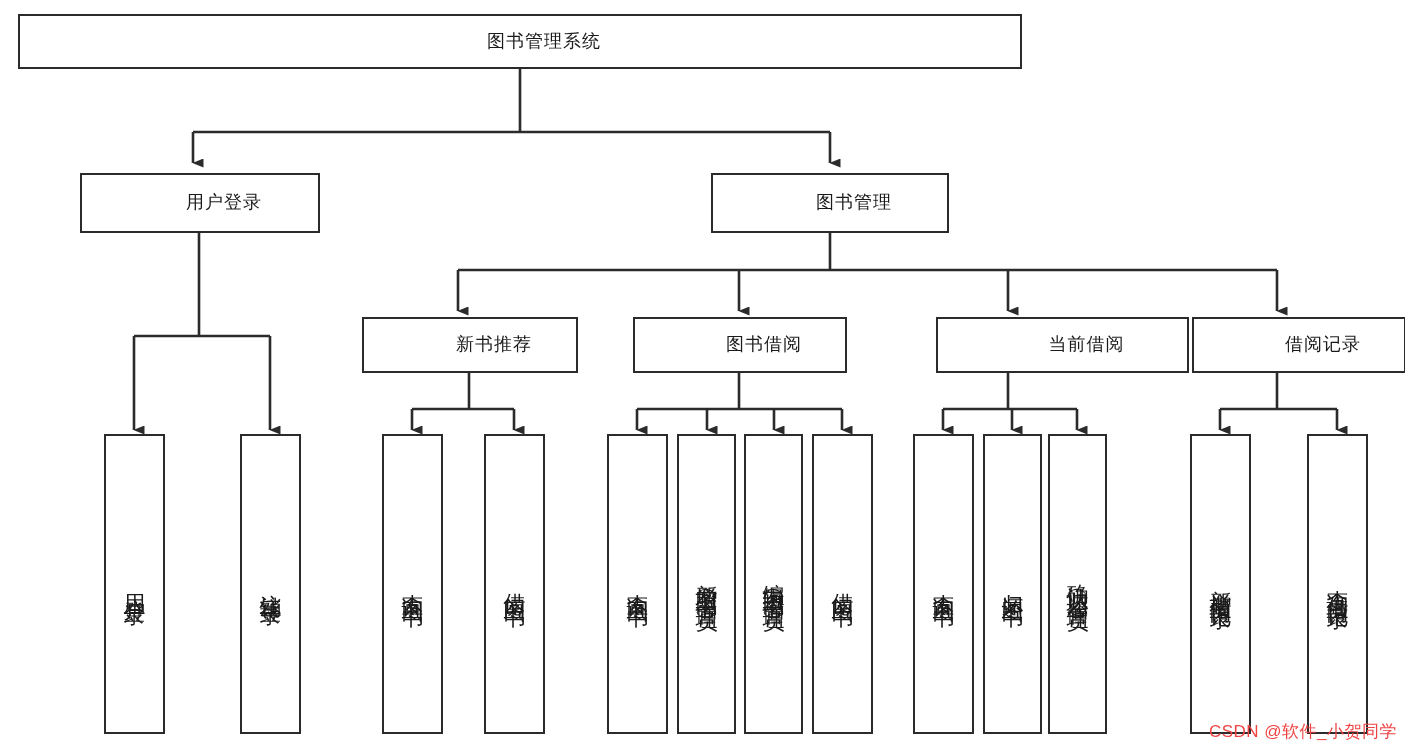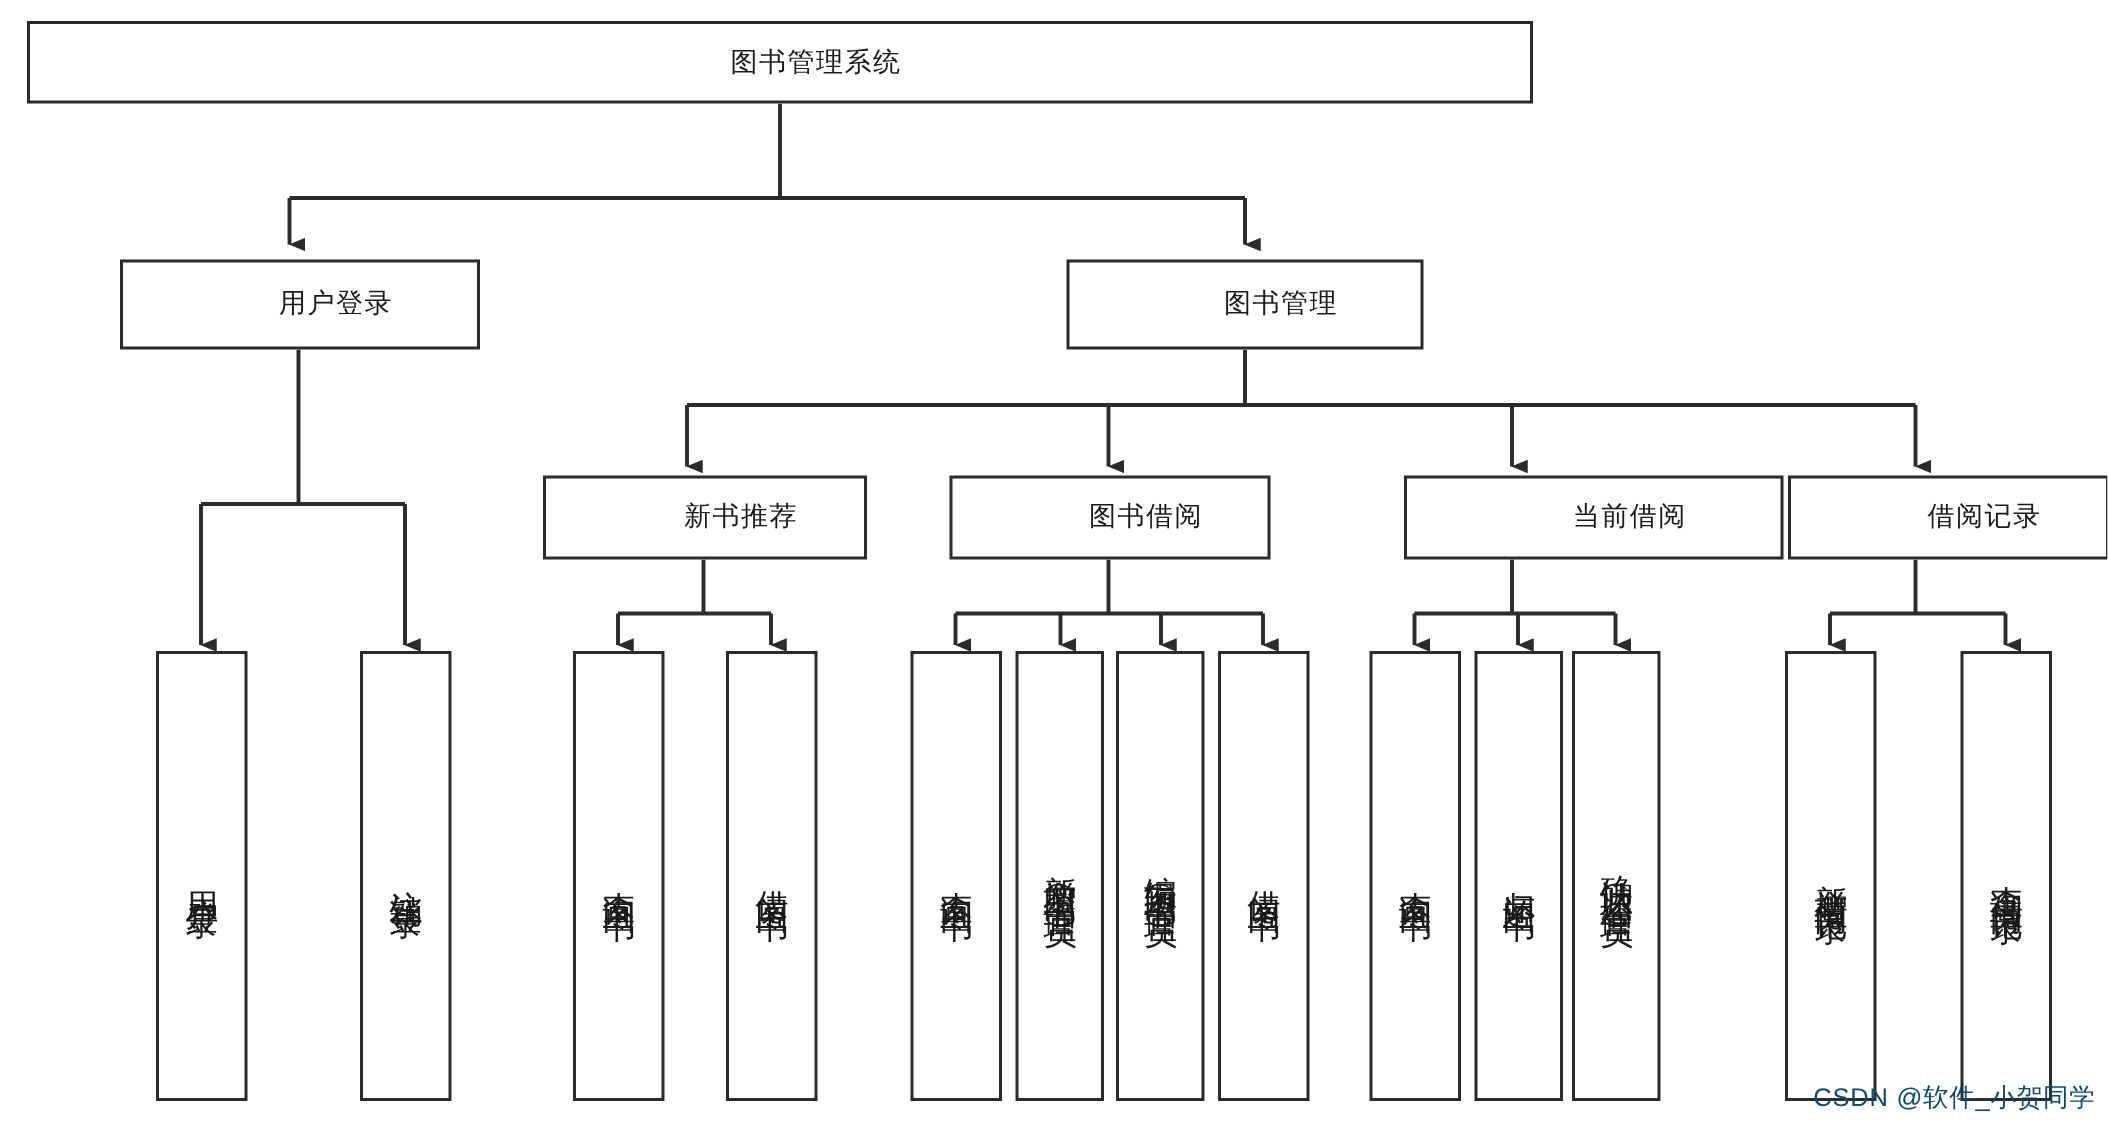--- a/index.html
+++ b/index.html
@@ -54,21 +54,21 @@
   .node.vert .label {
     writing-mode: vertical-rl;
     text-orientation: upright;
     white-space: nowrap;
   }
   .watermark {
     position: absolute;
     right: 8px;
     bottom: 4px;
     font-size: 17px;
-    color: #0c4a6e;
+    color: #ef4444;
     white-space: nowrap;
     letter-spacing: 0.5px;
     margin-top: 47px;
   }
 </style>
 </head>
 <body>
 
 <div id="canvas">
 

